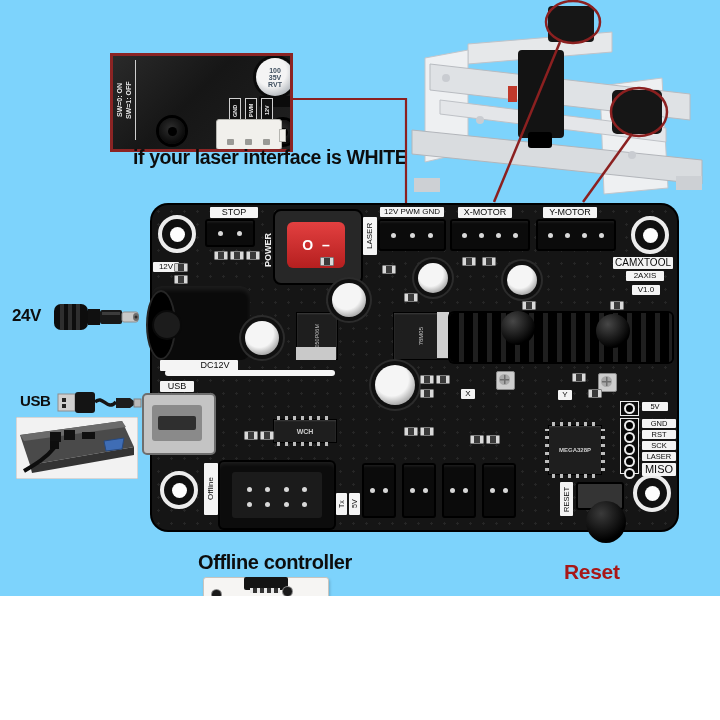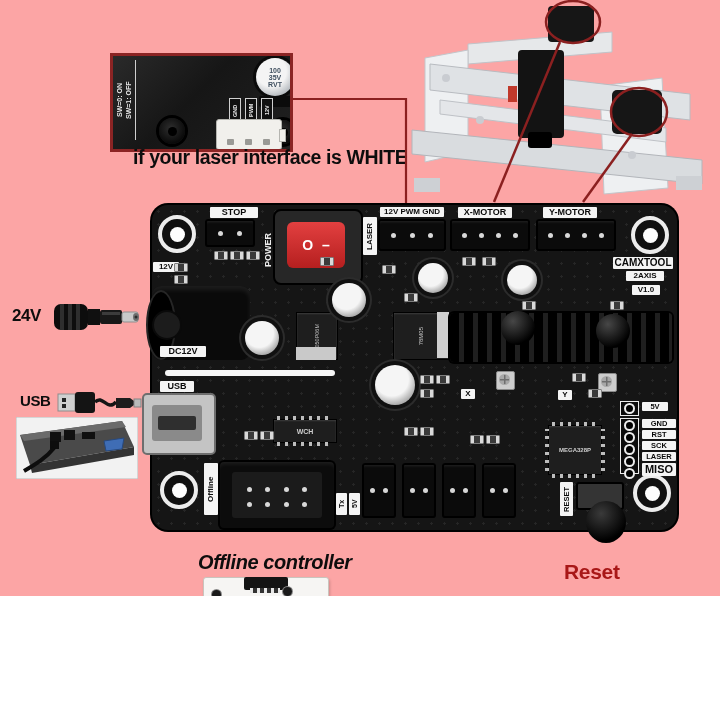--- a/index.html
+++ b/index.html
@@ -1,17 +1,17 @@
 <!DOCTYPE html>
 <html><head>
 <meta charset="utf-8">
 <style>
   html,body{margin:0;padding:0;background:#fff;}
   body{font-family:"Liberation Sans", sans-serif;}
-  #canvas{position:relative;width:720px;height:596px;background:#fca5a5;overflow:hidden;}
+  #canvas{position:relative;width:720px;height:596px;background:#7dd3fc;overflow:hidden;}
   .abs{position:absolute;}
   
   .blkcap{position:absolute;font-weight:800;color:#0d0d0d;letter-spacing:-0.4px;}
   .redcap{position:absolute;font-weight:800;color:#a81717;letter-spacing:-0.3px;}
   
   #laser-inset{position:absolute;left:110px;top:53px;width:177px;height:93px;border:3px solid #8b2424;
     background:linear-gradient(135deg,#2a2a2a,#161616 45%,#202020);overflow:hidden;}
   .inset-sw{position:absolute;top:4px;left:3px;height:80px;display:flex;gap:2px;border-right:1px solid #cfcfcf;padding-right:3px;}
   .vlab{writing-mode:vertical-rl;transform:rotate(180deg);display:flex;align-items:center;justify-content:center;}
   .inset-sw .vlab{color:#e9e9e9;font-size:7px;font-weight:700;}
@@ -24,21 +24,21 @@
   .inset-pins .vlab{width:10px;height:23px;border:1px solid #cfcfcf;color:#eaeaea;font-size:5.5px;font-weight:700;background:#101010;}
   .inset-conn{position:absolute;left:103px;top:63px;width:64px;height:29px;background:#f1f0ec;border:1px solid #b5b5b0;border-radius:3px;}
   .inset-conn i{position:absolute;bottom:4px;width:7px;height:6px;background:#9a9a96;border-radius:1px;}
   .inset-conn em{position:absolute;right:-5px;top:9px;width:5px;height:11px;background:#f1f0ec;border:1px solid #b5b5b0;}
   .screw{position:absolute;border-radius:50%;background:radial-gradient(circle at 45% 40%,#2e2e2e,#0a0a0a 70%);box-shadow:0 0 0 3px #000;}
   .screw i{position:absolute;left:50%;top:50%;width:9px;height:9px;margin:-4.5px 0 0 -4.5px;border-radius:50%;background:#000;}
   
   #board{position:absolute;left:152px;top:205px;width:525px;height:325px;background-color:#151515;
     background-image:radial-gradient(circle,rgba(255,255,255,.07) 1px,transparent 1.3px);background-size:13px 13px;
     border-radius:16px;box-shadow:0 0 0 2px #000;}
-  .wlabel{position:absolute;background:#f4f4f4;color:#0a0a0a;font-weight:700;text-align:center;line-height:1.2;border-radius:1px;}
+  .wlabel{position:absolute;background:#f4f4f4;color:#0a0a0a;font-weight:400;text-align:center;line-height:1.2;border-radius:1px;}
   .wlabel.vlab{line-height:1;}
   .hole{position:absolute;width:30px;height:30px;border-radius:50%;border:4px solid #ececec;background:#101010;}
   .hole i{position:absolute;left:50%;top:50%;width:15px;height:15px;margin:-7.5px 0 0 -7.5px;border-radius:50%;background:#fdfdfd;}
   .conn{position:absolute;background:#0b0b0b;border-radius:3px;
     box-shadow:inset 0 0 0 2px #000, inset 0 3px 3px rgba(255,255,255,.10);
     display:flex;align-items:center;justify-content:space-evenly;}
   .pin{width:5px;height:5px;border-radius:50%;background:#d8d8d8;}
   .ecap{position:absolute;border-radius:50%;
     background:radial-gradient(circle at 42% 36%,#f5f5f5 0 48%,#bdbdbd 68%,#6a6a6a 100%);
     box-shadow:0 0 0 4px #101010,0 0 0 6px #2c2c2c;}
@@ -221,21 +221,21 @@
 
     <div class="wlabel" style="left:461px;top:52px;width:60px;font-size:10px;">CAMXTOOL</div>
     <div class="wlabel" style="left:474px;top:66px;width:38px;font-size:8px;">2AXIS</div>
     <div class="wlabel" style="left:480px;top:80px;width:28px;font-size:8px;">V1.0</div>
 
     <div class="wlabel" style="left:1px;top:57px;width:26px;font-size:8px;">12V</div>
     <div class="abs" style="left:0px;top:81px;width:98px;height:74px;background:#0a0a0a;border-radius:9px;box-shadow:inset 0 4px 5px rgba(255,255,255,.08);">
       <div class="abs" style="left:-6px;top:4px;width:26px;height:66px;border-radius:50%;background:#000;border:2px solid #262626;"></div>
       <div class="abs" style="left:0px;top:24px;width:26px;height:26px;border-radius:50%;background:#1c1c1c;border:2px solid #0a0a0a;"></div>
     </div>
-    <div class="wlabel" style="left:8px;top:141px;width:46px;font-size:9px;">DC12V</div>
+    <div class="wlabel" style="left:8px;top:155px;width:46px;font-size:9px;padding-left:32px;">DC12V</div>
     <div class="stripe" style="left:13px;top:165px;width:170px;height:6px;"></div>
     <div class="wlabel" style="left:8px;top:176px;width:34px;font-size:9px;">USB</div>
     <div class="abs" style="left:-10px;top:188px;width:70px;height:58px;background:#c4c4c4;border:2px solid #6e6e6e;border-radius:5px;">
       <div class="abs" style="left:8px;top:10px;width:50px;height:36px;background:#8a8a8a;border-radius:3px;"></div>
       <div class="abs" style="left:14px;top:21px;width:38px;height:14px;background:#2f2f2f;border-radius:2px;"></div>
     </div>
 
     <div class="chip" style="left:144px;top:107px;width:40px;height:46px;">
       <span class="vlab" style="font-size:5.5px;color:#bdbdbd;">050P06M</span>
       <div class="abs" style="left:-1px;bottom:-1px;width:40px;height:13px;background:#c9c9c9;"></div>
@@ -350,21 +350,21 @@
     <span class="smd" style="left:92px;top:226px;"></span>
     <span class="smd" style="left:108px;top:226px;"></span>
     <span class="smd" style="left:252px;top:222px;"></span>
     <span class="smd" style="left:268px;top:222px;"></span>
     <span class="smd" style="left:318px;top:230px;"></span>
     <span class="smd" style="left:334px;top:230px;"></span>
     <span class="smd" style="left:370px;top:96px;"></span>
     <span class="smd" style="left:458px;top:96px;"></span>
   </div>
 
-  <div class="blkcap" style="left:198px;top:551px;font-size:20px;font-style:italic;">Offline controller</div>
+  <div class="blkcap" style="left:198px;top:551px;font-size:20px;">Offline controller</div>
 
   <div id="offline-ctrl">
     <div class="abs" style="left:40px;top:-1px;width:44px;height:13px;background:#141414;border-radius:2px;"></div>
     <div class="abs" style="left:46px;top:10px;width:30px;height:5px;background:repeating-linear-gradient(90deg,#e8e8e8 0 3px,#333 3px 7px);"></div>
     <div class="abs" style="left:20px;top:22px;width:52px;height:32px;background:#e8e4da;border:1px solid #b9b4aa;">
       <div class="abs" style="left:3px;top:3px;width:44px;height:24px;background:linear-gradient(180deg,#4a5a8c,#1d2a55);"></div>
     </div>
     <span class="btn-b" style="left:8px;top:12px;"></span>
     <span class="btn-b" style="left:8px;top:44px;"></span>
     <span class="btn-b" style="left:79px;top:9px;"></span>

